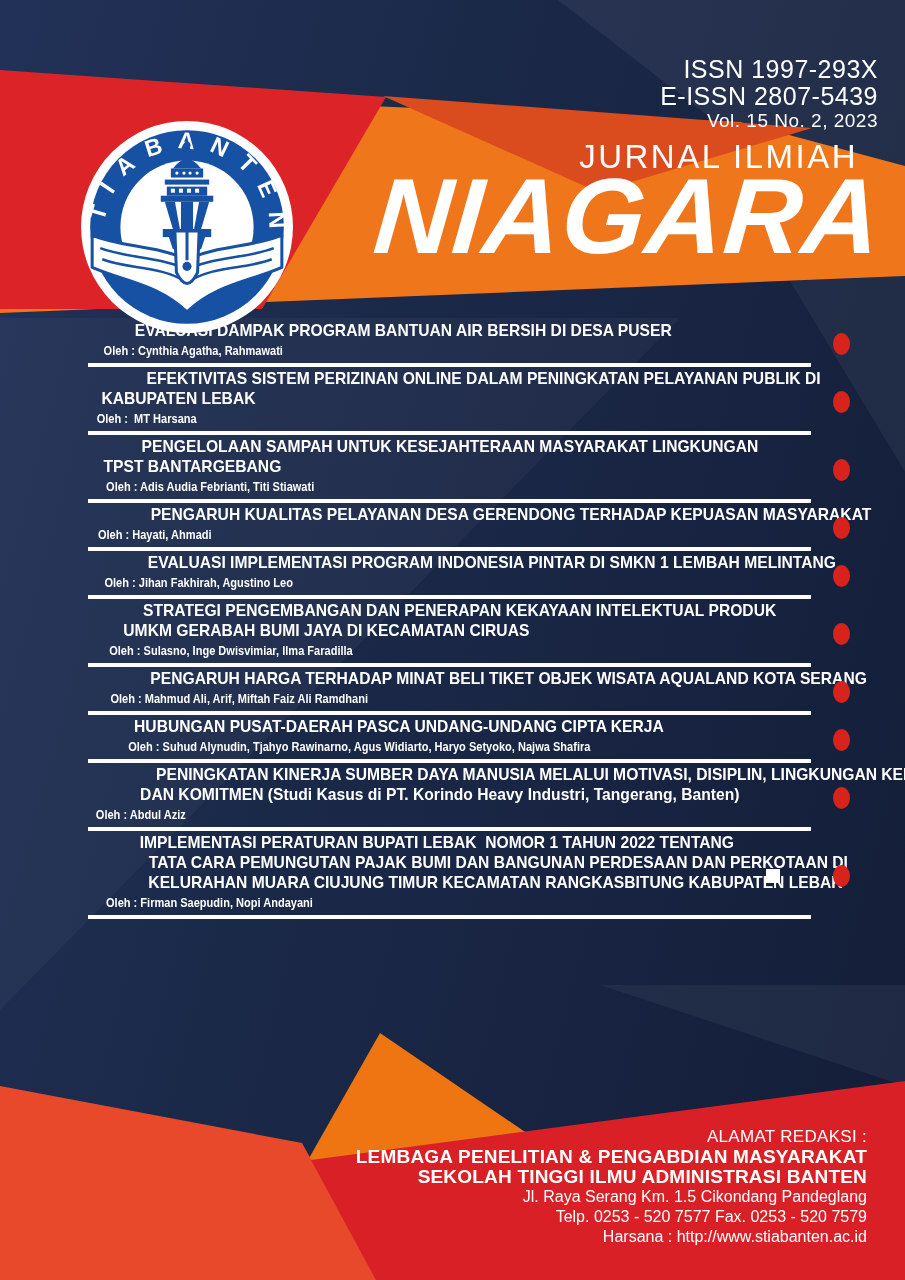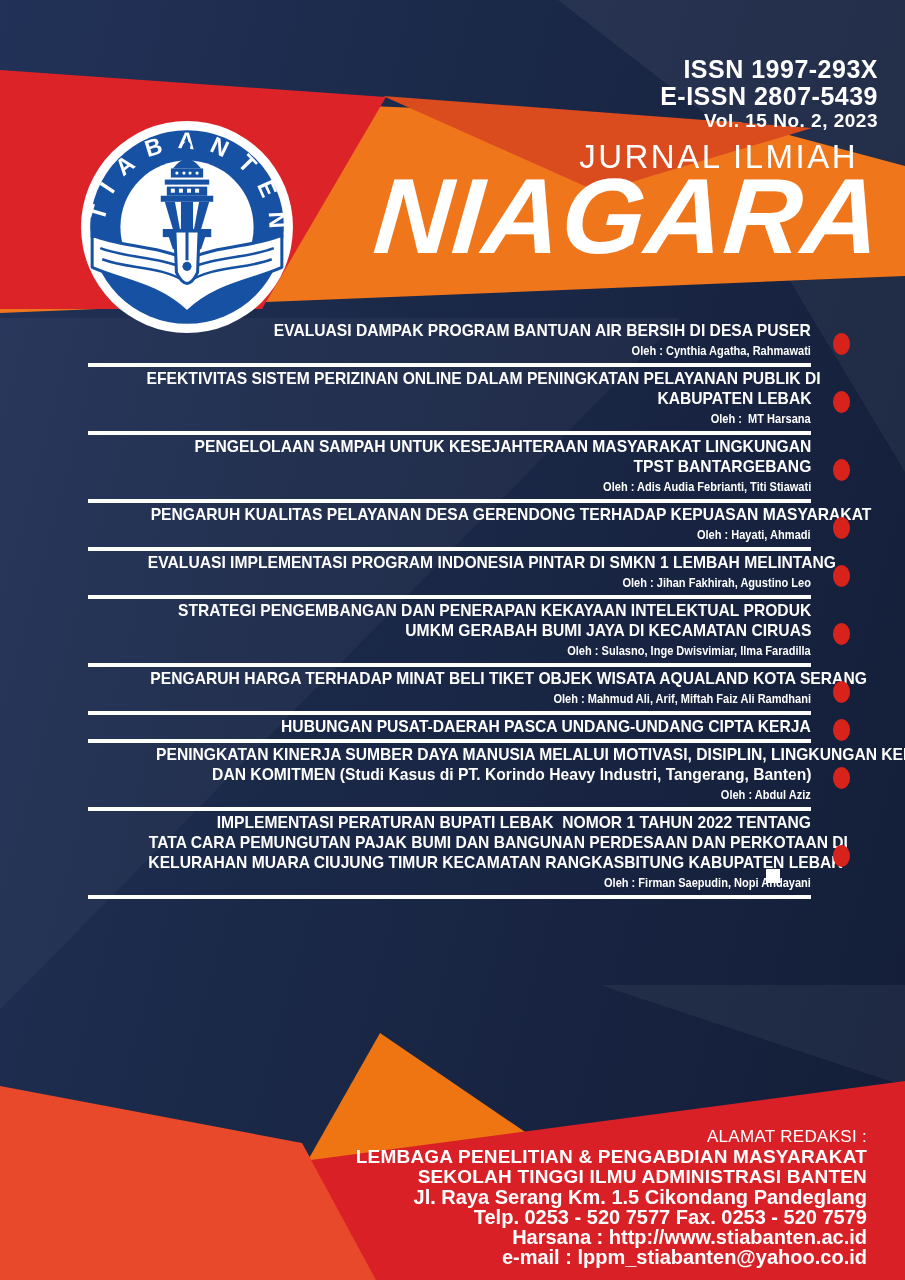--- a/index.html
+++ b/index.html
@@ -18,52 +18,52 @@
   .shape-orange{background:#f0761c;clip-path:polygon(0 90px,740px 122px,905px 166px,905px 276px,0 313px);}
   .shape-darkwedge{background:#da4b1e;clip-path:polygon(383px 96px,812px 128px,598px 192px);}
   .shape-red{background:#dc2328;clip-path:polygon(0 70px,386px 97px,262px 309px,0 309px);}
   
   .f-triangle{background:#ee7512;clip-path:polygon(380px 1033px,742px 1280px,240px 1280px);}
   .f-left{background:#e8492a;clip-path:polygon(0 1086px,302px 1143px,378px 1280px,0 1280px);}
   .f-red{background:#d92026;clip-path:polygon(311px 1160px,905px 1081px,905px 1280px,376px 1280px);}
 
   .masthead-issn{
     position:absolute;right:27px;top:56px;text-align:right;color:#fff;
-    font-weight:bold;font-size:25px;line-height:27px;letter-spacing:.5px;
+    font-weight:normal;font-size:25px;line-height:27px;letter-spacing:.5px;
   }
   .masthead-issn .vol{font-size:19px;line-height:21px;}
   .masthead-subtitle{
     position:absolute;right:47px;top:138px;color:#fff;
     font-size:33px;letter-spacing:2.5px;font-weight:400;
   }
   .masthead-title{
     position:absolute;right:24px;top:160px;color:#fff;
     font-size:107px;line-height:1.05;font-weight:bold;font-style:italic;
     letter-spacing:1px;transform:skewX(-5deg);
   }
   .logo{position:absolute;left:76px;top:116px;width:222px;height:222px;}
 
   
   .articles{position:absolute;left:88px;top:321px;width:771px;color:#fff;}
-  .article-row{position:relative;padding-right:48px;text-align:right;}
+  .article-row{position:relative;padding-right:48px;text-align:left;}
   .article-title{font-size:17px;font-weight:bold;line-height:20px;}
   .article-authors{font-size:12px;font-weight:bold;line-height:20px;}
   .tline{display:inline-block;white-space:pre;transform:scaleX(.92);transform-origin:100% 50%;}
   .dot{
     position:absolute;right:9px;top:50%;margin-top:-11px;width:17px;height:22px;
     border-radius:50%;background:#d7231c;
   }
   .sep{height:4px;background:#fff;margin:2px 0;}
   .sq-notch{position:absolute;left:678px;top:548px;width:14px;height:14px;background:#fff;}
 
   
   .footer-text{position:absolute;right:38px;top:1127px;text-align:right;color:#fff;}
   .footer-text .label{font-size:17px;line-height:20px;letter-spacing:.3px;}
   .footer-text .org{font-size:19px;line-height:20px;font-weight:bold;letter-spacing:.2px;}
-  .footer-text .plain{font-size:20px;line-height:20px;font-weight:700;}
+  .footer-text .plain{font-size:16px;line-height:20px;font-weight:400;}
 </style>
 </head>
 <body>
 
 <div class="page">
 
   <div class="layer streak1"></div>
   <div class="layer streak2"></div>
   <div class="layer streak3"></div>
   <div class="layer streak4"></div>
@@ -206,20 +206,23 @@
       <span class="tline">Oleh : Mahmud Ali, Arif, Miftah Faiz Ali Ramdhani</span>
     </div>
     <span class="dot"></span>
     <div class="sep"></div>
   </div>
 
   <div class="article-row">
     <div class="article-title">
           <div><span class="tline">HUBUNGAN PUSAT-DAERAH PASCA UNDANG-UNDANG CIPTA KERJA</span></div>
         </div>
+    <div class="article-authors">
+      <span class="tline">Oleh : Suhud Alynudin, Tjahyo Rawinarno, Agus Widiarto, Haryo Setyoko, Najwa Shafira</span>
+    </div>
     <span class="dot"></span>
     <div class="sep"></div>
   </div>
 
   <div class="article-row">
     <div class="article-title">
           <div><span class="tline">PENINGKATAN KINERJA SUMBER DAYA MANUSIA MELALUI MOTIVASI, DISIPLIN, LINGKUNGAN KERJA,</span></div>
           <div><span class="tline">DAN KOMITMEN (Studi Kasus di PT. Korindo Heavy Industri, Tangerang, Banten)</span></div>
         </div>
     <div class="article-authors">
@@ -247,16 +250,15 @@
   <div class="layer f-left"></div>
   <div class="layer f-red"></div>
 
   <div class="footer-text">
     <div class="label">ALAMAT REDAKSI :</div>
     <div class="org">LEMBAGA PENELITIAN &amp; PENGABDIAN MASYARAKAT</div>
     <div class="org">SEKOLAH TINGGI ILMU ADMINISTRASI BANTEN</div>
     <div class="plain">Jl. Raya Serang Km. 1.5 Cikondang Pandeglang</div>
     <div class="plain">Telp. 0253 - 520 7577 Fax. 0253 - 520 7579</div>
     <div class="plain">Harsana : http://www.stiabanten.ac.id</div>
-    <div class="plain">e-mail : lppm_stiabanten@yahoo.co.id</div>
   </div>
 
 </div>
 
 </body></html>

